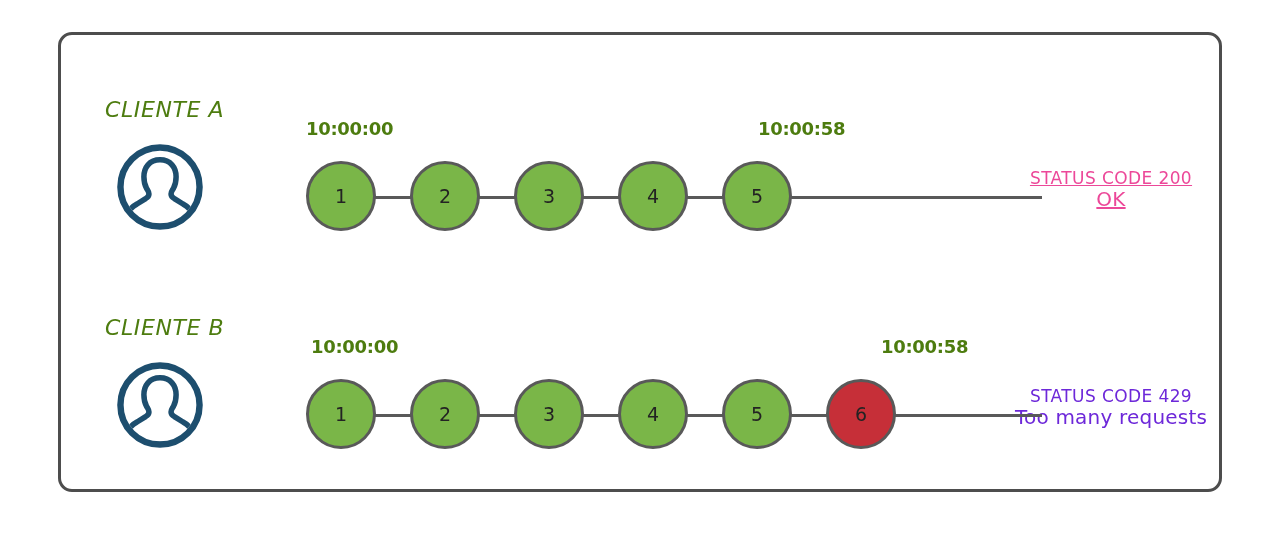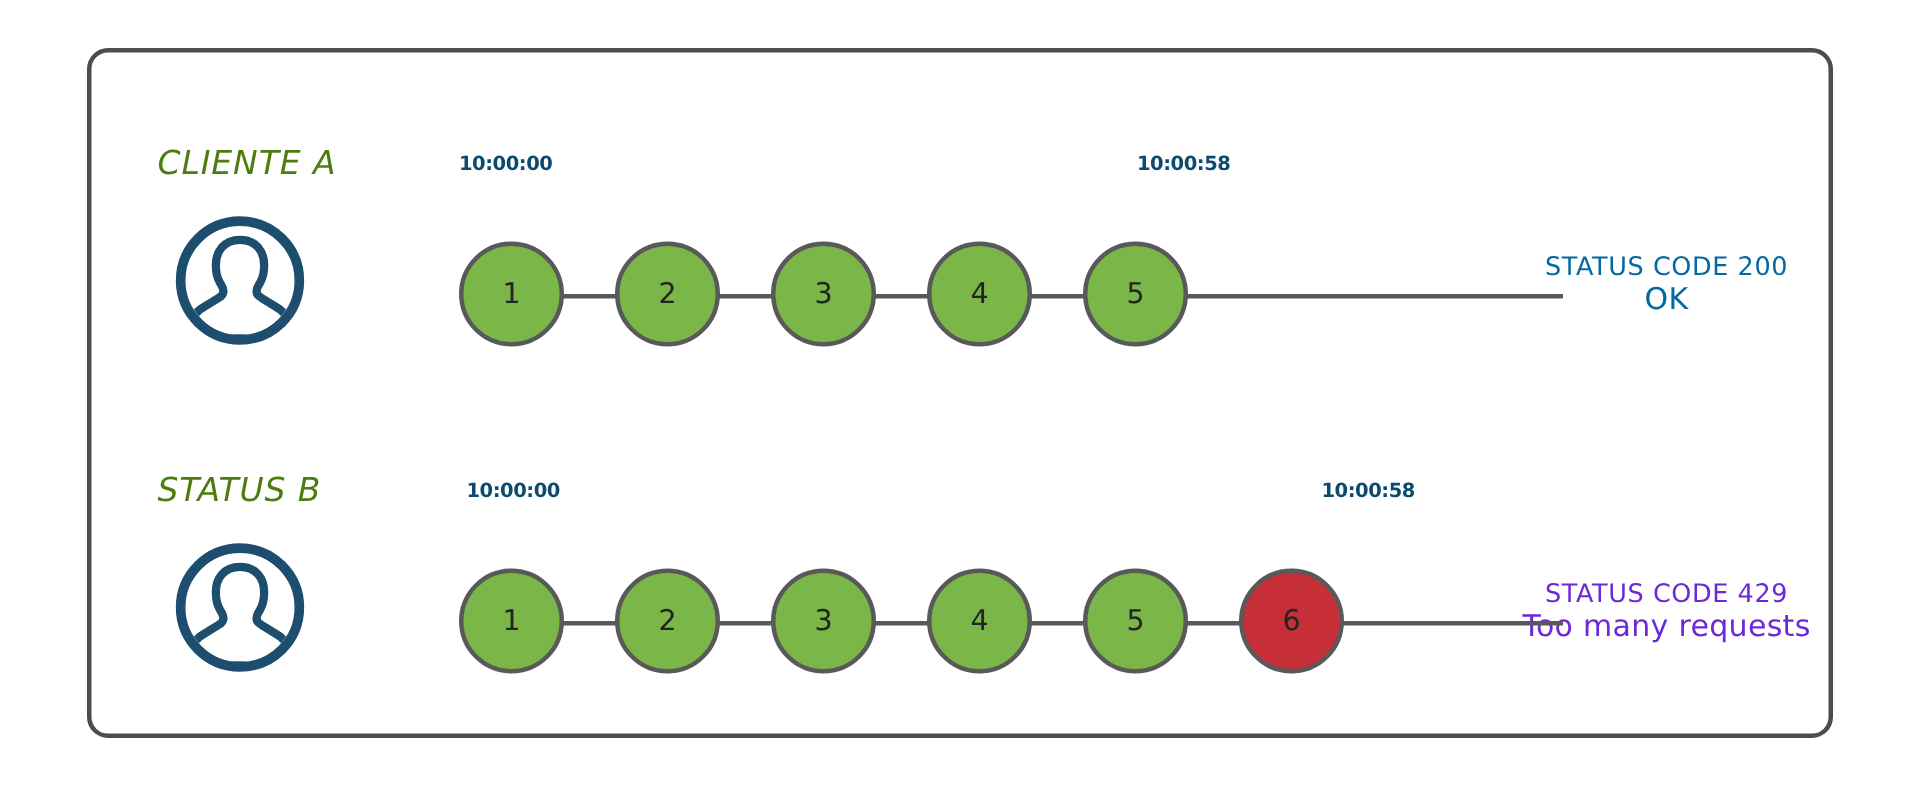--- a/index.html
+++ b/index.html
@@ -57,25 +57,25 @@
     left: 53px;
     top: 88px;
     width: 92px;
     height: 92px;
   }
   .avatar svg { display: block; width: 92px; height: 92px; }
 
   
   .timestamp {
     position: absolute;
-    top: 49px;
-    font-family: "DejaVu Sans", sans-serif;
-    font-size: 13px;
+    top: 65px;
+    font-family: "DejaVu Sans", sans-serif;
+    font-size: 18px;
     font-weight: bold;
-    color: #0c4a6e;
+    color: #4d7c0f;
     white-space: nowrap;
     letter-spacing: -0.3px;
   }
 
   
   .chain {
     position: absolute;
     top: 108px;
     left: 245px;
     height: 80px;
@@ -117,21 +117,21 @@
     line-height: 1.18;
   }
   .status-line-1 {
     font-size: 17px;
     letter-spacing: 0.4px;
   }
   .status-line-2 {
     font-size: 20px;
     letter-spacing: 0.2px;
   }
-  .status-ok   { color: #0369a1; }
+  .status-ok   { color: #ec4899; text-decoration: underline; }
   .status-fail { color: #6d28d9; }
 </style>
 </head>
 <body>
 
 <div id="diagram-frame">
 
   <div class="client-row" id="client-row-a">
 
     <div class="client-label">CLIENTE A</div>
@@ -182,21 +182,21 @@
     </div>
 
     <div class="status-text status-ok" style="left:920px; top:115px; width:260px;">
       <div class="status-line-1">STATUS CODE 200</div>
       <div class="status-line-2">OK</div>
     </div>
   </div>
 
   <div class="client-row" id="client-row-b">
 
-    <div class="client-label">STATUS B</div>
+    <div class="client-label">CLIENTE B</div>
 
     <div class="avatar">
       <svg viewBox="0 0 100 100" xmlns="http://www.w3.org/2000/svg">
         <circle cx="50" cy="50" r="43" fill="none" stroke="#1d4e6e" stroke-width="7"></circle>
         <clipPath id="clipB">
             <circle cx="50" cy="50" r="39.5"></circle>
           </clipPath>
         <g clip-path="url(#clipB)" fill="none" stroke="#1d4e6e" stroke-width="6" stroke-linecap="round" stroke-linejoin="round">
           <path d="M50 20.5
                    c -11.5 0 -17.5 8.2 -17.5 18.4

